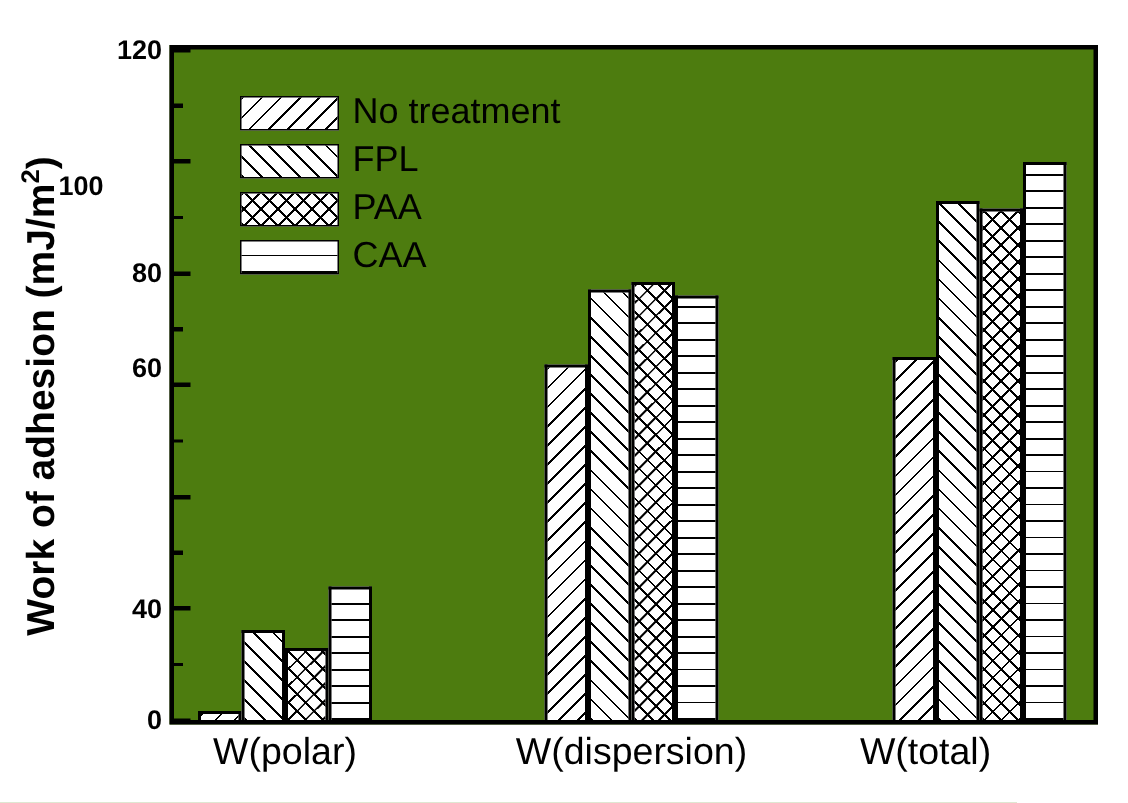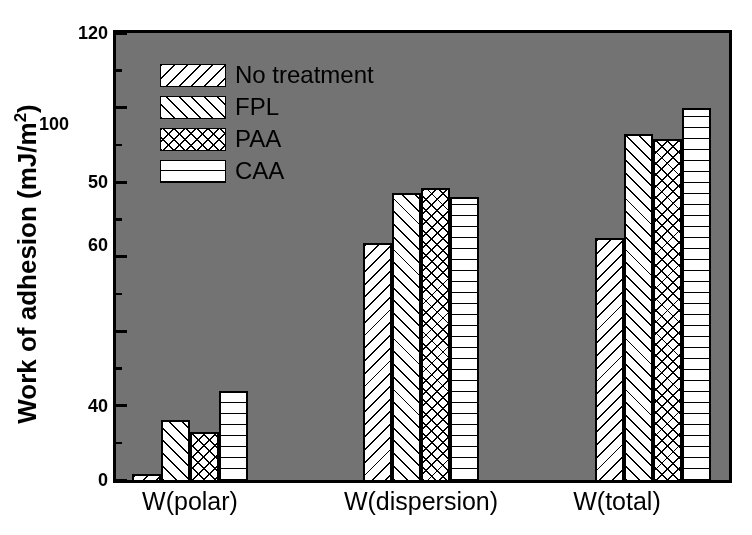--- a/index.html
+++ b/index.html
@@ -14,21 +14,21 @@
     background: #fff;
     overflow: hidden;
   }
   
   .plot {
     position: absolute;
     left: 113px; top: 30px;
     width: 619px; height: 453px;
     border: 3px solid #000;
     box-sizing: border-box;
-    background: #737373;
+    background: #4d7c0f;
   }
   .layer { position: absolute; left: 0; top: 0; right: 0; bottom: 0; }
 
   
   .tick { position: absolute; left: 0; background: #000; }
   .tick.major { width: 11px; height: 3px; }
   .tick.minor { width: 6px;  height: 2.5px; }
 
   
   .ytlabels { position: absolute; left: 0; top: 0; width: 108px; height: 535px; }
@@ -86,21 +86,21 @@
 <body>
 
 <div class="canvas">
 
   <div class="ytitle"><span>Work of adhesion (mJ/m</span><sup>2</sup><span>)</span></div>
 
   <div class="ytlabels" id="ytlabels">
       <div class="ytlabel" style="top: 480px;">0</div>
       <div class="ytlabel" style="top: 405.5px;">40</div>
       <div class="ytlabel" style="top: 245px;">60</div>
-      <div class="ytlabel" style="top: 182px;">50</div>
+      <div class="ytlabel" style="top: 182px;">80</div>
       <div class="ytlabel" style="top: 124px; text-align: center;">100</div>
       <div class="ytlabel" style="top: 33px;">120</div>
     </div>
 
   <div class="plot">
     <div class="layer" id="ticks">
         <div class="tick major" style="top: 445.5px;"></div>
         <div class="tick major" style="top: 371px;"></div>
         <div class="tick major" style="top: 296.5px;"></div>
         <div class="tick major" style="top: 222px;"></div>

